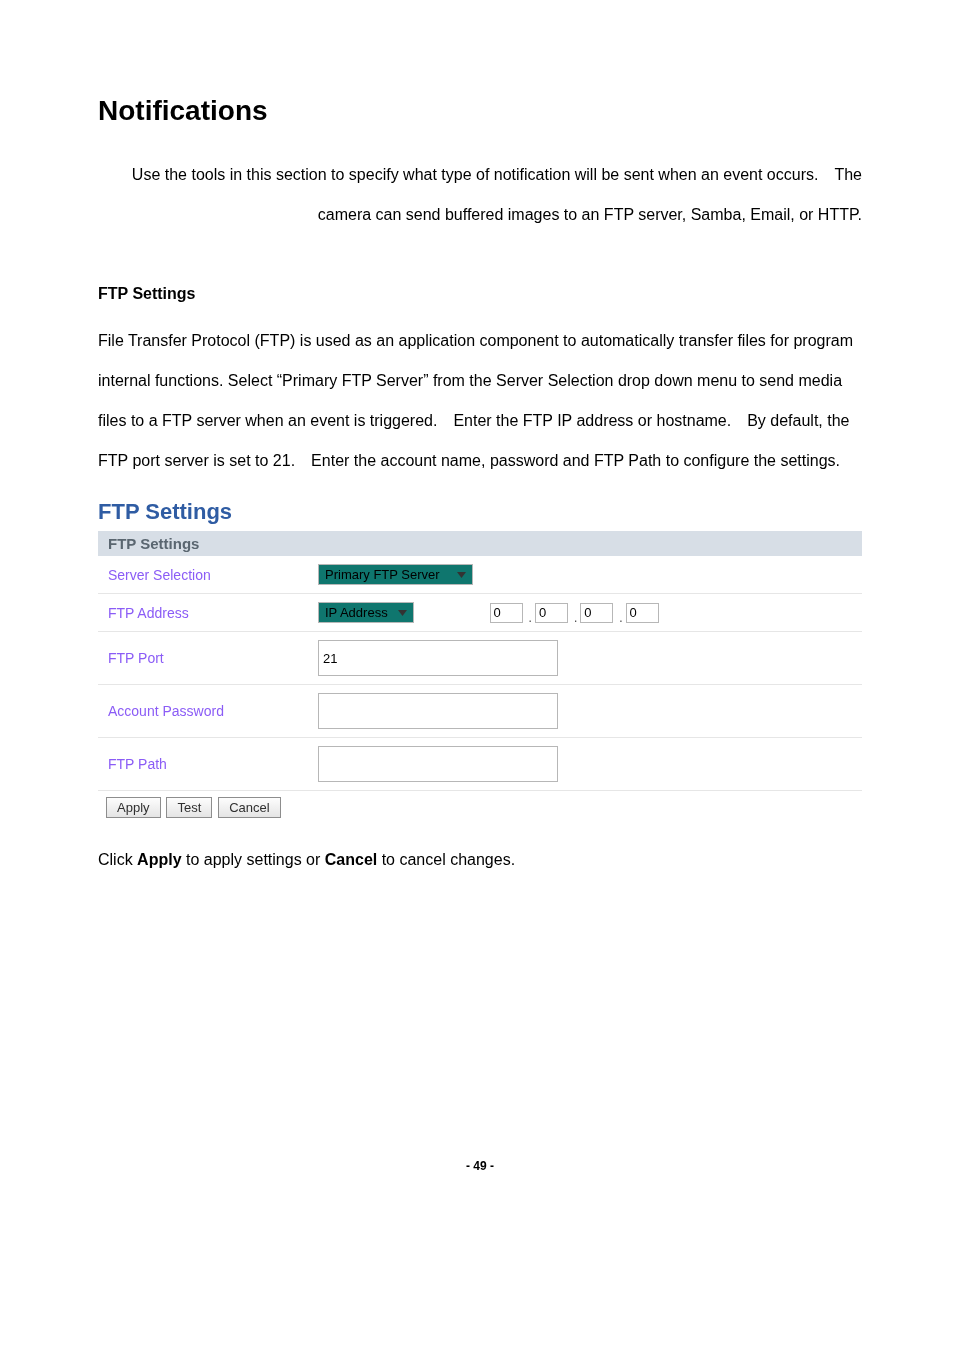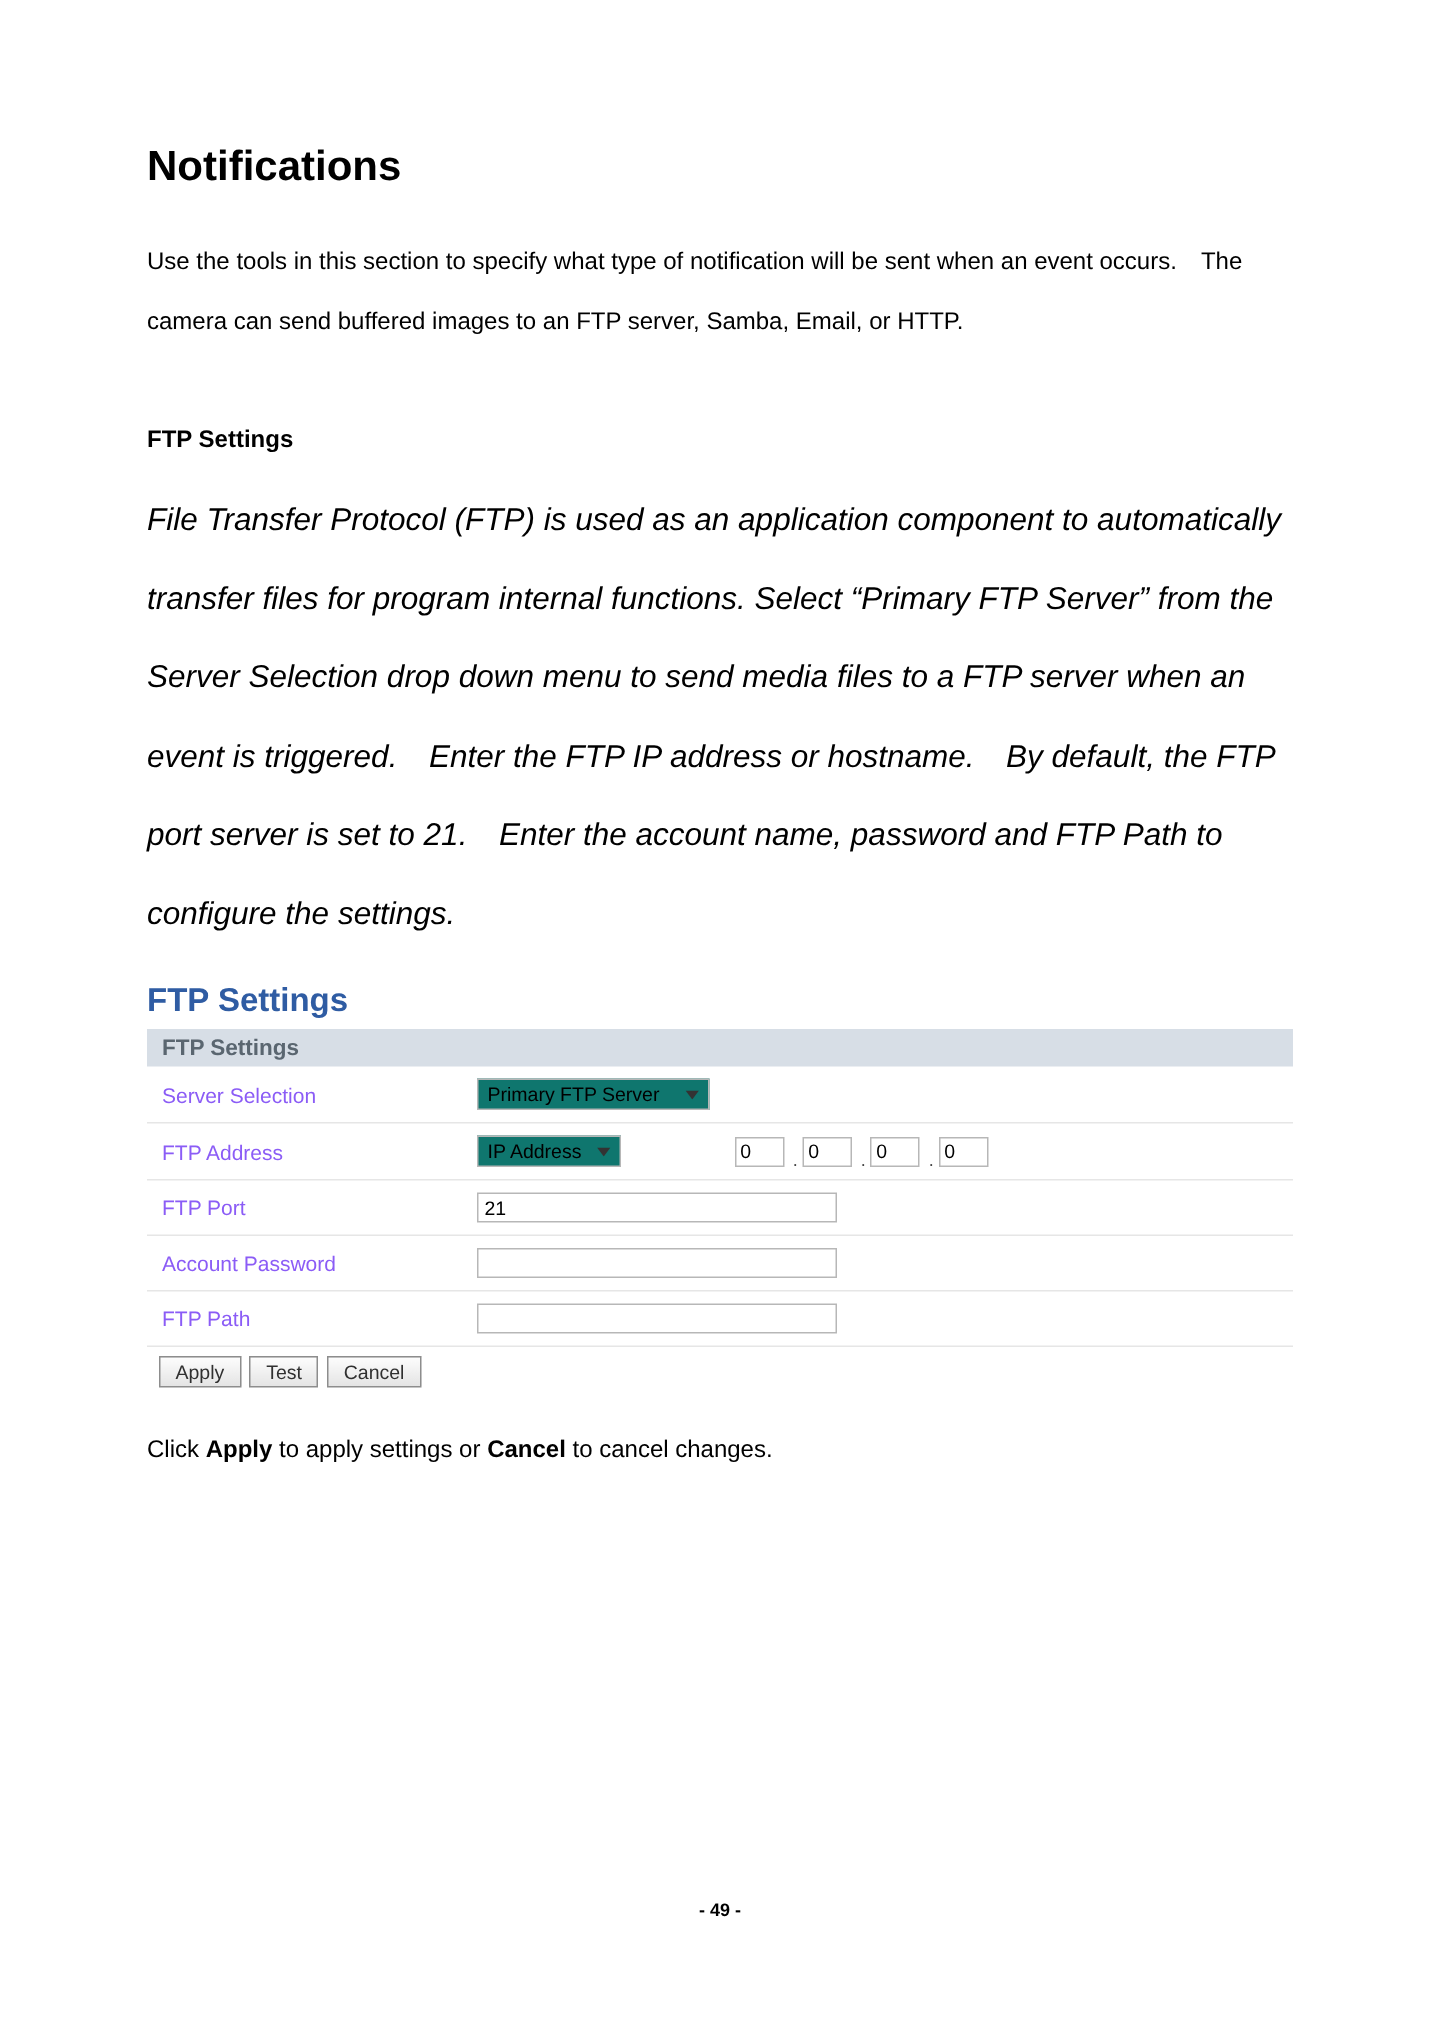--- a/index.html
+++ b/index.html
@@ -20,33 +20,33 @@
     h1 {
       font-size: 28px;
       font-weight: bold;
       margin-bottom: 28px;
     }
 
     .intro-text {
       font-size: 16px;
       line-height: 2.5;
       margin-bottom: 50px;
+      text-align: right;
     }
 
     .sub-heading {
       font-size: 16px;
       font-weight: bold;
       margin-bottom: 18px;
     }
 
     .ftp-desc {
-      font-size: 21px;
+      font-size: 16px;
       line-height: 2.5;
       margin-bottom: 18px;
-      font-style: italic;
     }
 
     .panel-title {
       font-size: 22px;
       font-weight: bold;
       color: #2f5ca3;
       margin-bottom: 6px;
     }
 
     .settings-table {
@@ -99,21 +99,21 @@
     .chevron svg {
       display: block;
     }
 
     .text-input {
       border: 1px solid #b7b7b7;
       background: #fff;
       font-size: 13px;
       padding: 2px 4px;
       width: 240px;
-      height: 20px;
+      height: 36px;
     }
 
     .text-input.port {
       width: 240px;
     }
 
     .ip-field {
       display: inline-flex;
       align-items: flex-end;
       margin-left: 72px;

